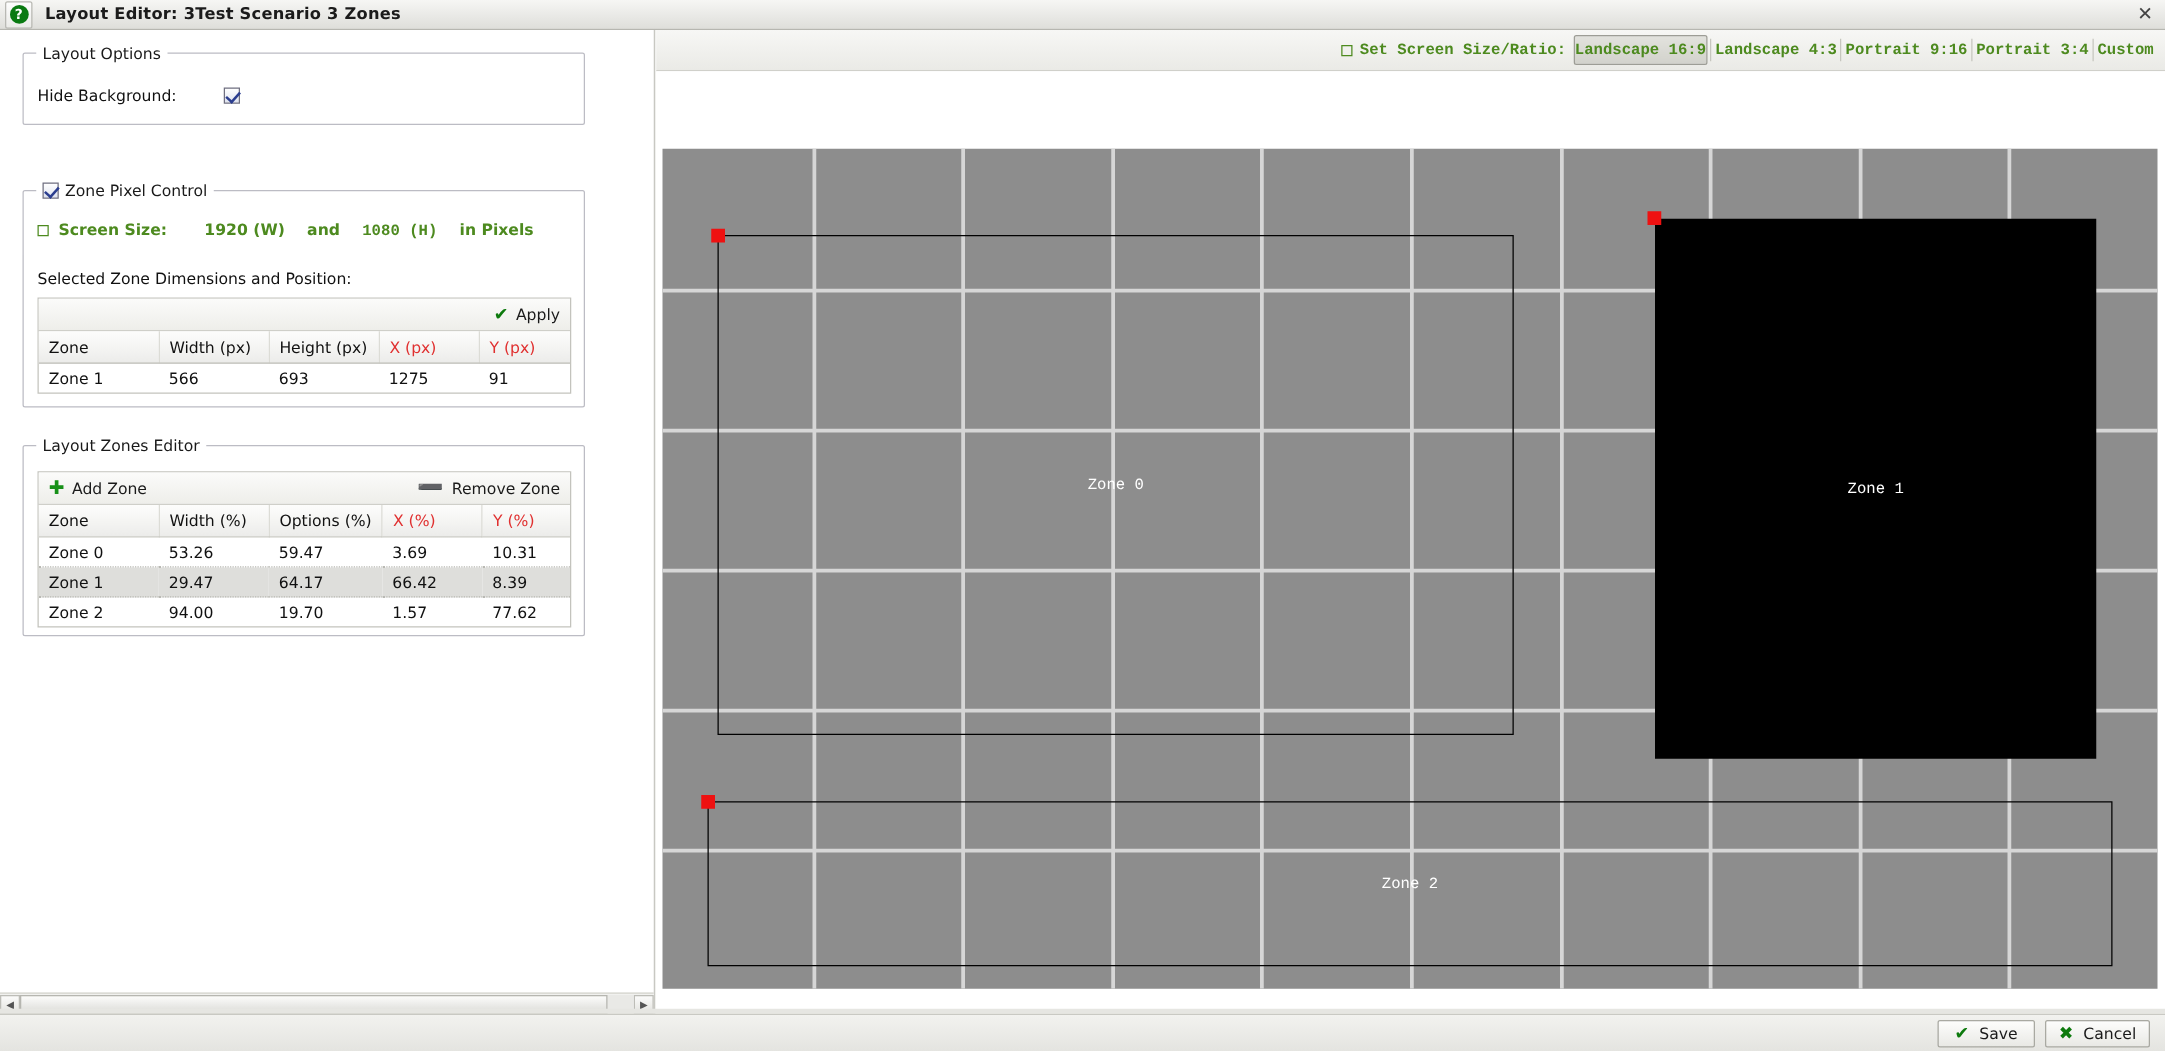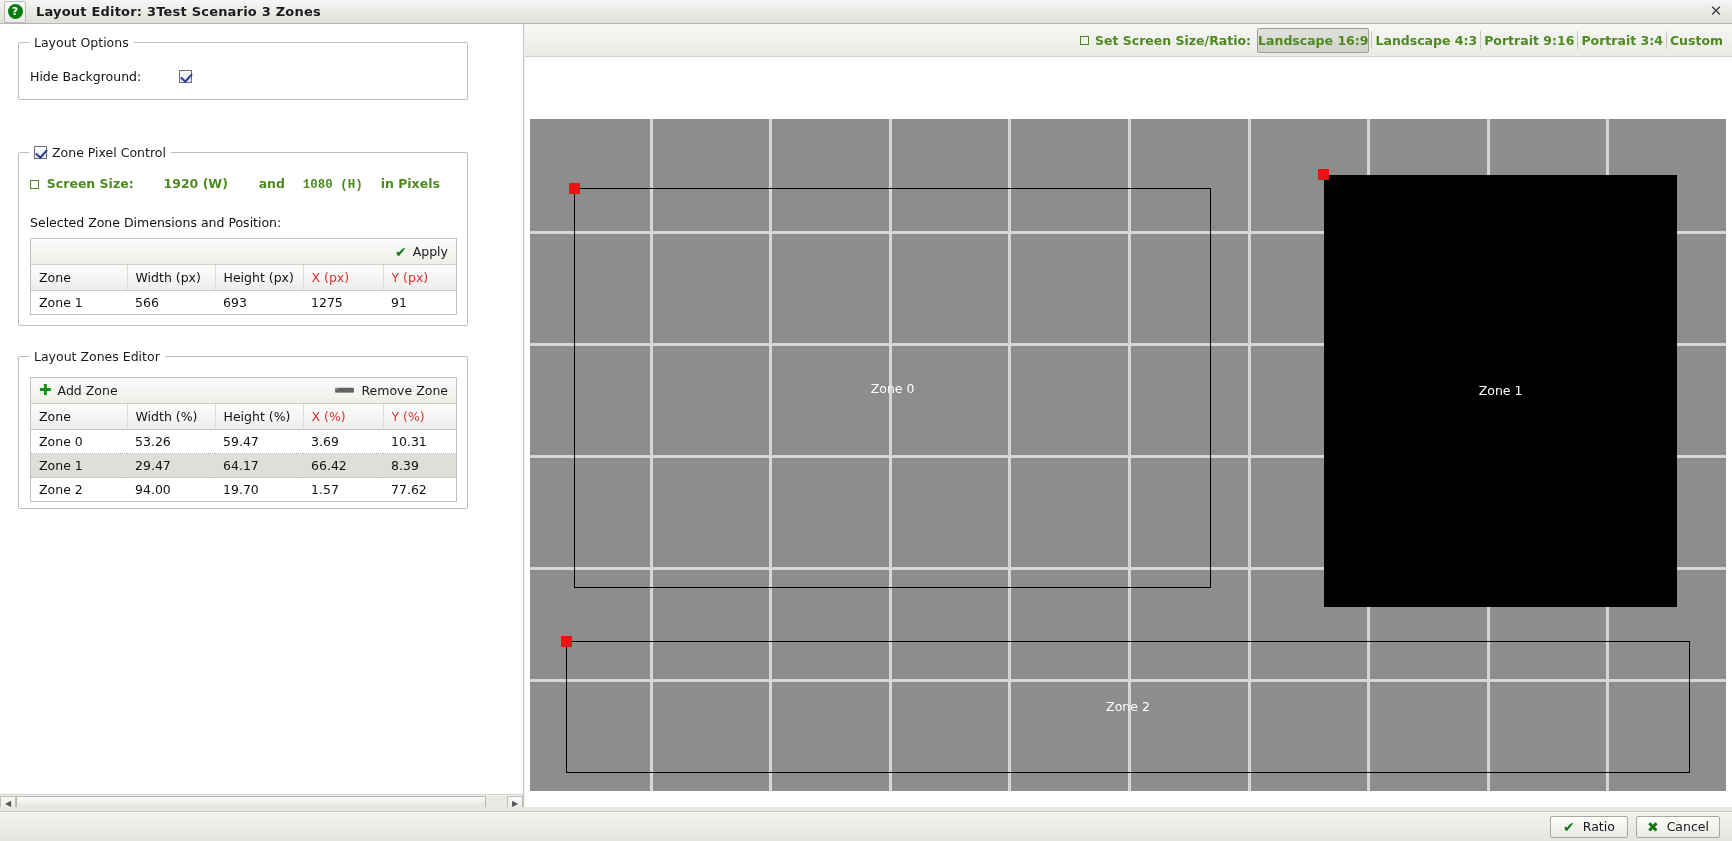--- a/index.html
+++ b/index.html
@@ -121,21 +121,21 @@
     font-size: 8px; color: #555; cursor: pointer;
   }
   #left-hscroll .track { flex: 1; height: 15px; background: #e9e9e6; position: relative; }
   #left-hscroll .thumb {
     position: absolute; left: 0; top: 0; width: 470px; height: 15px;
     background: linear-gradient(to bottom,#fcfcfb,#dcdcd8);
     border: 1px solid #b6b6b0; cursor: pointer;
   }
 
   
-  #right-panel { position: absolute; left: 525px; top: 24px; width: 1207px; height: 787px; background: #ffffff; }
+  #right-panel { position: absolute; left: 525px; top: 24px; width: 1207px; height: 787px; background: #ffffff; font-family: Liberation Mono, monospace; }
 
   #ratio-bar {
     position: absolute; left: 0; top: 0; width: 1207px; height: 33px;
     background: linear-gradient(to bottom,#f7f7f5,#eaeae6);
     border-bottom: 1px solid #d0d0ca;
     display: flex; align-items: center; justify-content: flex-end;
     padding-right: 8px; gap: 0px;
   }
   .ratio-label {
     color: #4d8a1f; font-weight: bold; font-size: 12.5px;
@@ -230,21 +230,21 @@
       <div class="fieldset" style="left:18px; top:128px; width:450px; height:174px;padding-left:10px;">
         <div class="legend">
           <span class="cb checked"></span>
           <span>Zone Pixel Control</span>
         </div>
 
         <div style="position:absolute; left:11px; top:22px; width:428px; line-height:17px;">
           <span class="sq-ico" style="vertical-align:-1px;"></span>
           <span class="green-text" style="margin-left:4px;">Screen Size:</span>
           <span class="green-text" style="margin-left:26px;">1920  (W)</span>
-          <span class="green-text" style="margin-left:27px;">and</span>
+          <span class="green-text" style="margin-left:14px;">and</span>
           <span class="green-text" style="margin-left:14px;font-family:Liberation Mono, monospace;">1080  (H)</span>
           <span class="green-text" style="margin-left:14px;">in Pixels</span>
         </div>
 
         <div style="position:absolute; left:11px; top:62px;">
           <span class="row-label">Selected Zone Dimensions and Position:</span>
         </div>
 
         <div class="tbl-wrap" style="position:absolute; left:11px; top:85px; width:427px;">
           <div class="tbl-toolbar" style="justify-content:flex-end;">
@@ -290,21 +290,21 @@
             <div class="tool-link">
               <span class="icon-minus">➖</span>
               <span>Remove Zone</span>
             </div>
           </div>
           <table class="tbl">
             <thead>
               <tr>
                 <th style="width:96px;">Zone</th>
                 <th style="width:88px;">Width (%)</th>
-                <th style="width:88px;">Height (%)</th>
+                <th style="width:88px;">Options (%)</th>
                 <th class="red" style="width:80px;">X (%)</th>
                 <th class="red">Y (%)</th>
               </tr>
             </thead>
             <tbody>
               <tr>
                 <td>Zone 0</td>
                 <td>53.26</td>
                 <td>59.47</td>
                 <td>3.69</td>
@@ -388,21 +388,21 @@
             <div class="handle"></div>
           </div>
         </div>
     </div>
   </div>
 
   <div id="bottom-strip"></div>
   <div id="footer">
     <div class="footer-btn">
       <span class="icon-check">✔</span>
-      <span>Ratio</span>
+      <span>Save</span>
     </div>
     <div class="footer-btn">
       <span class="icon-x">✖</span>
       <span>Cancel</span>
     </div>
   </div>
 
 </div>
 
 </body></html>

